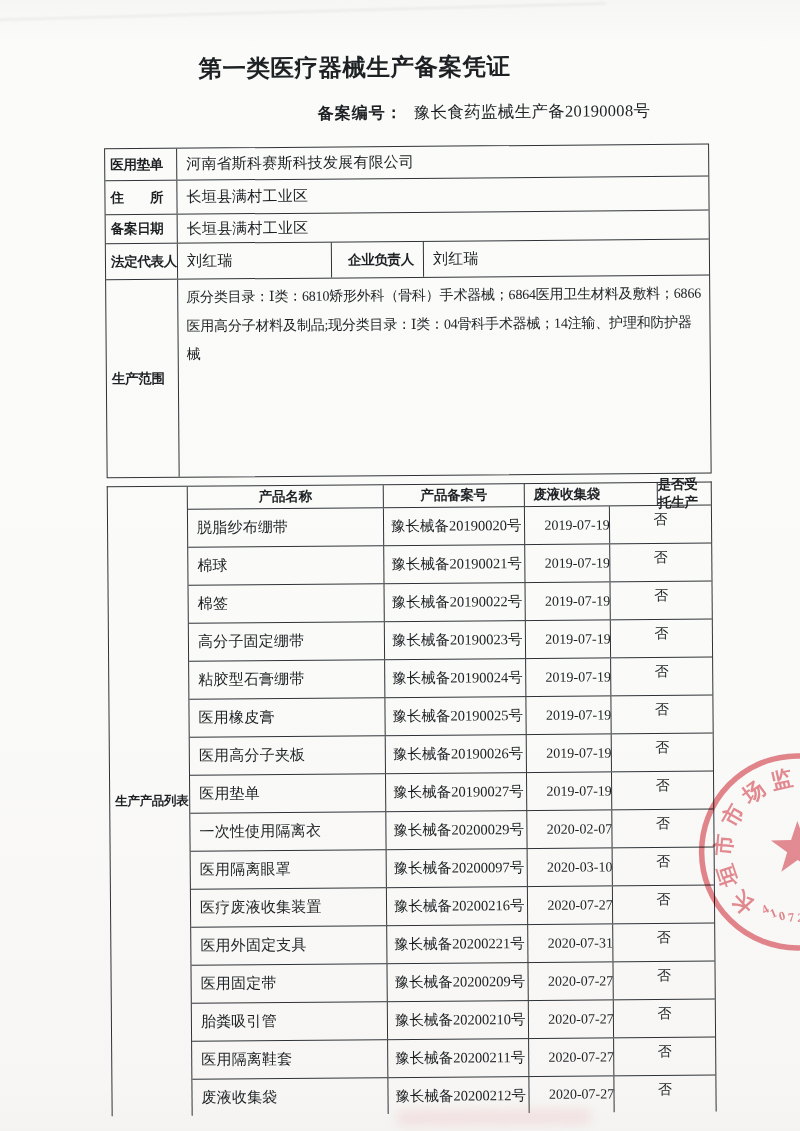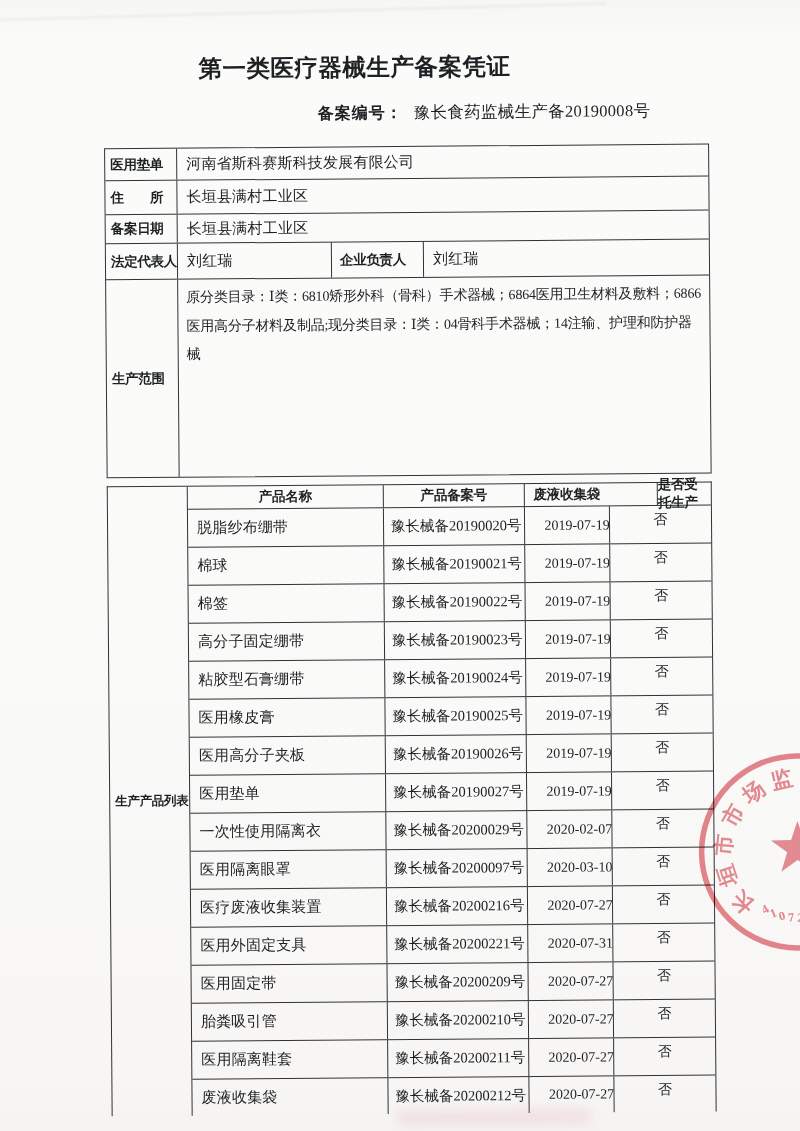--- a/index.html
+++ b/index.html
@@ -24,21 +24,21 @@
   .info-table{position:absolute;left:107px;top:146px;width:605px;
     border:1.7px solid #2f3337;box-sizing:border-box;}
   .it-row{display:flex;box-sizing:border-box;border-top:1.7px solid #2f3337;}
   .it-row:first-child{border-top:none;}
   .cell{display:flex;align-items:center;box-sizing:border-box;overflow:visible;}
   .lbl{width:72px;min-width:72px;padding:2px 2px 2px 5px;font-weight:700;font-size:13.5px;
     letter-spacing:-.3px;white-space:nowrap;border-right:1.7px solid #2f3337;}
   .val{flex:1;padding-left:9px;font-size:15px;letter-spacing:.2px;}
   .w153{flex:none;width:153px;min-width:153px;}
   .w93{flex:none;width:93px;min-width:93px;border-left:1.7px solid #2f3337;border-right:1.7px solid #2f3337;
-    padding-left:8px;font-weight:700;font-size:13.5px;letter-spacing:-.3px;white-space:nowrap;box-sizing:border-box;display:flex;align-items:center;}
+    padding-left:16px;font-weight:700;font-size:13.5px;letter-spacing:-.3px;white-space:nowrap;box-sizing:border-box;display:flex;align-items:center;}
   .range-val{align-items:flex-start !important;padding:4px 4px 4px 8px;font-size:14px;
     line-height:2.05;letter-spacing:-.2px;}
 
   
   .product-table{position:absolute;left:107px;top:484px;width:605px;box-sizing:border-box;
     border:1.7px solid #2f3337;border-bottom:none;display:flex;}
   .pt-side{width:80px;min-width:80px;border-right:1.7px solid #2f3337;display:flex;align-items:center;
     padding-left:5px;font-weight:700;font-size:12.5px;white-space:nowrap;letter-spacing:-.3px;box-sizing:border-box;}
   .pt-main{flex:1;display:flex;flex-direction:column;}
   .pt-row{display:flex;height:38px;box-sizing:border-box;border-bottom:1.7px solid #2f3337;}

